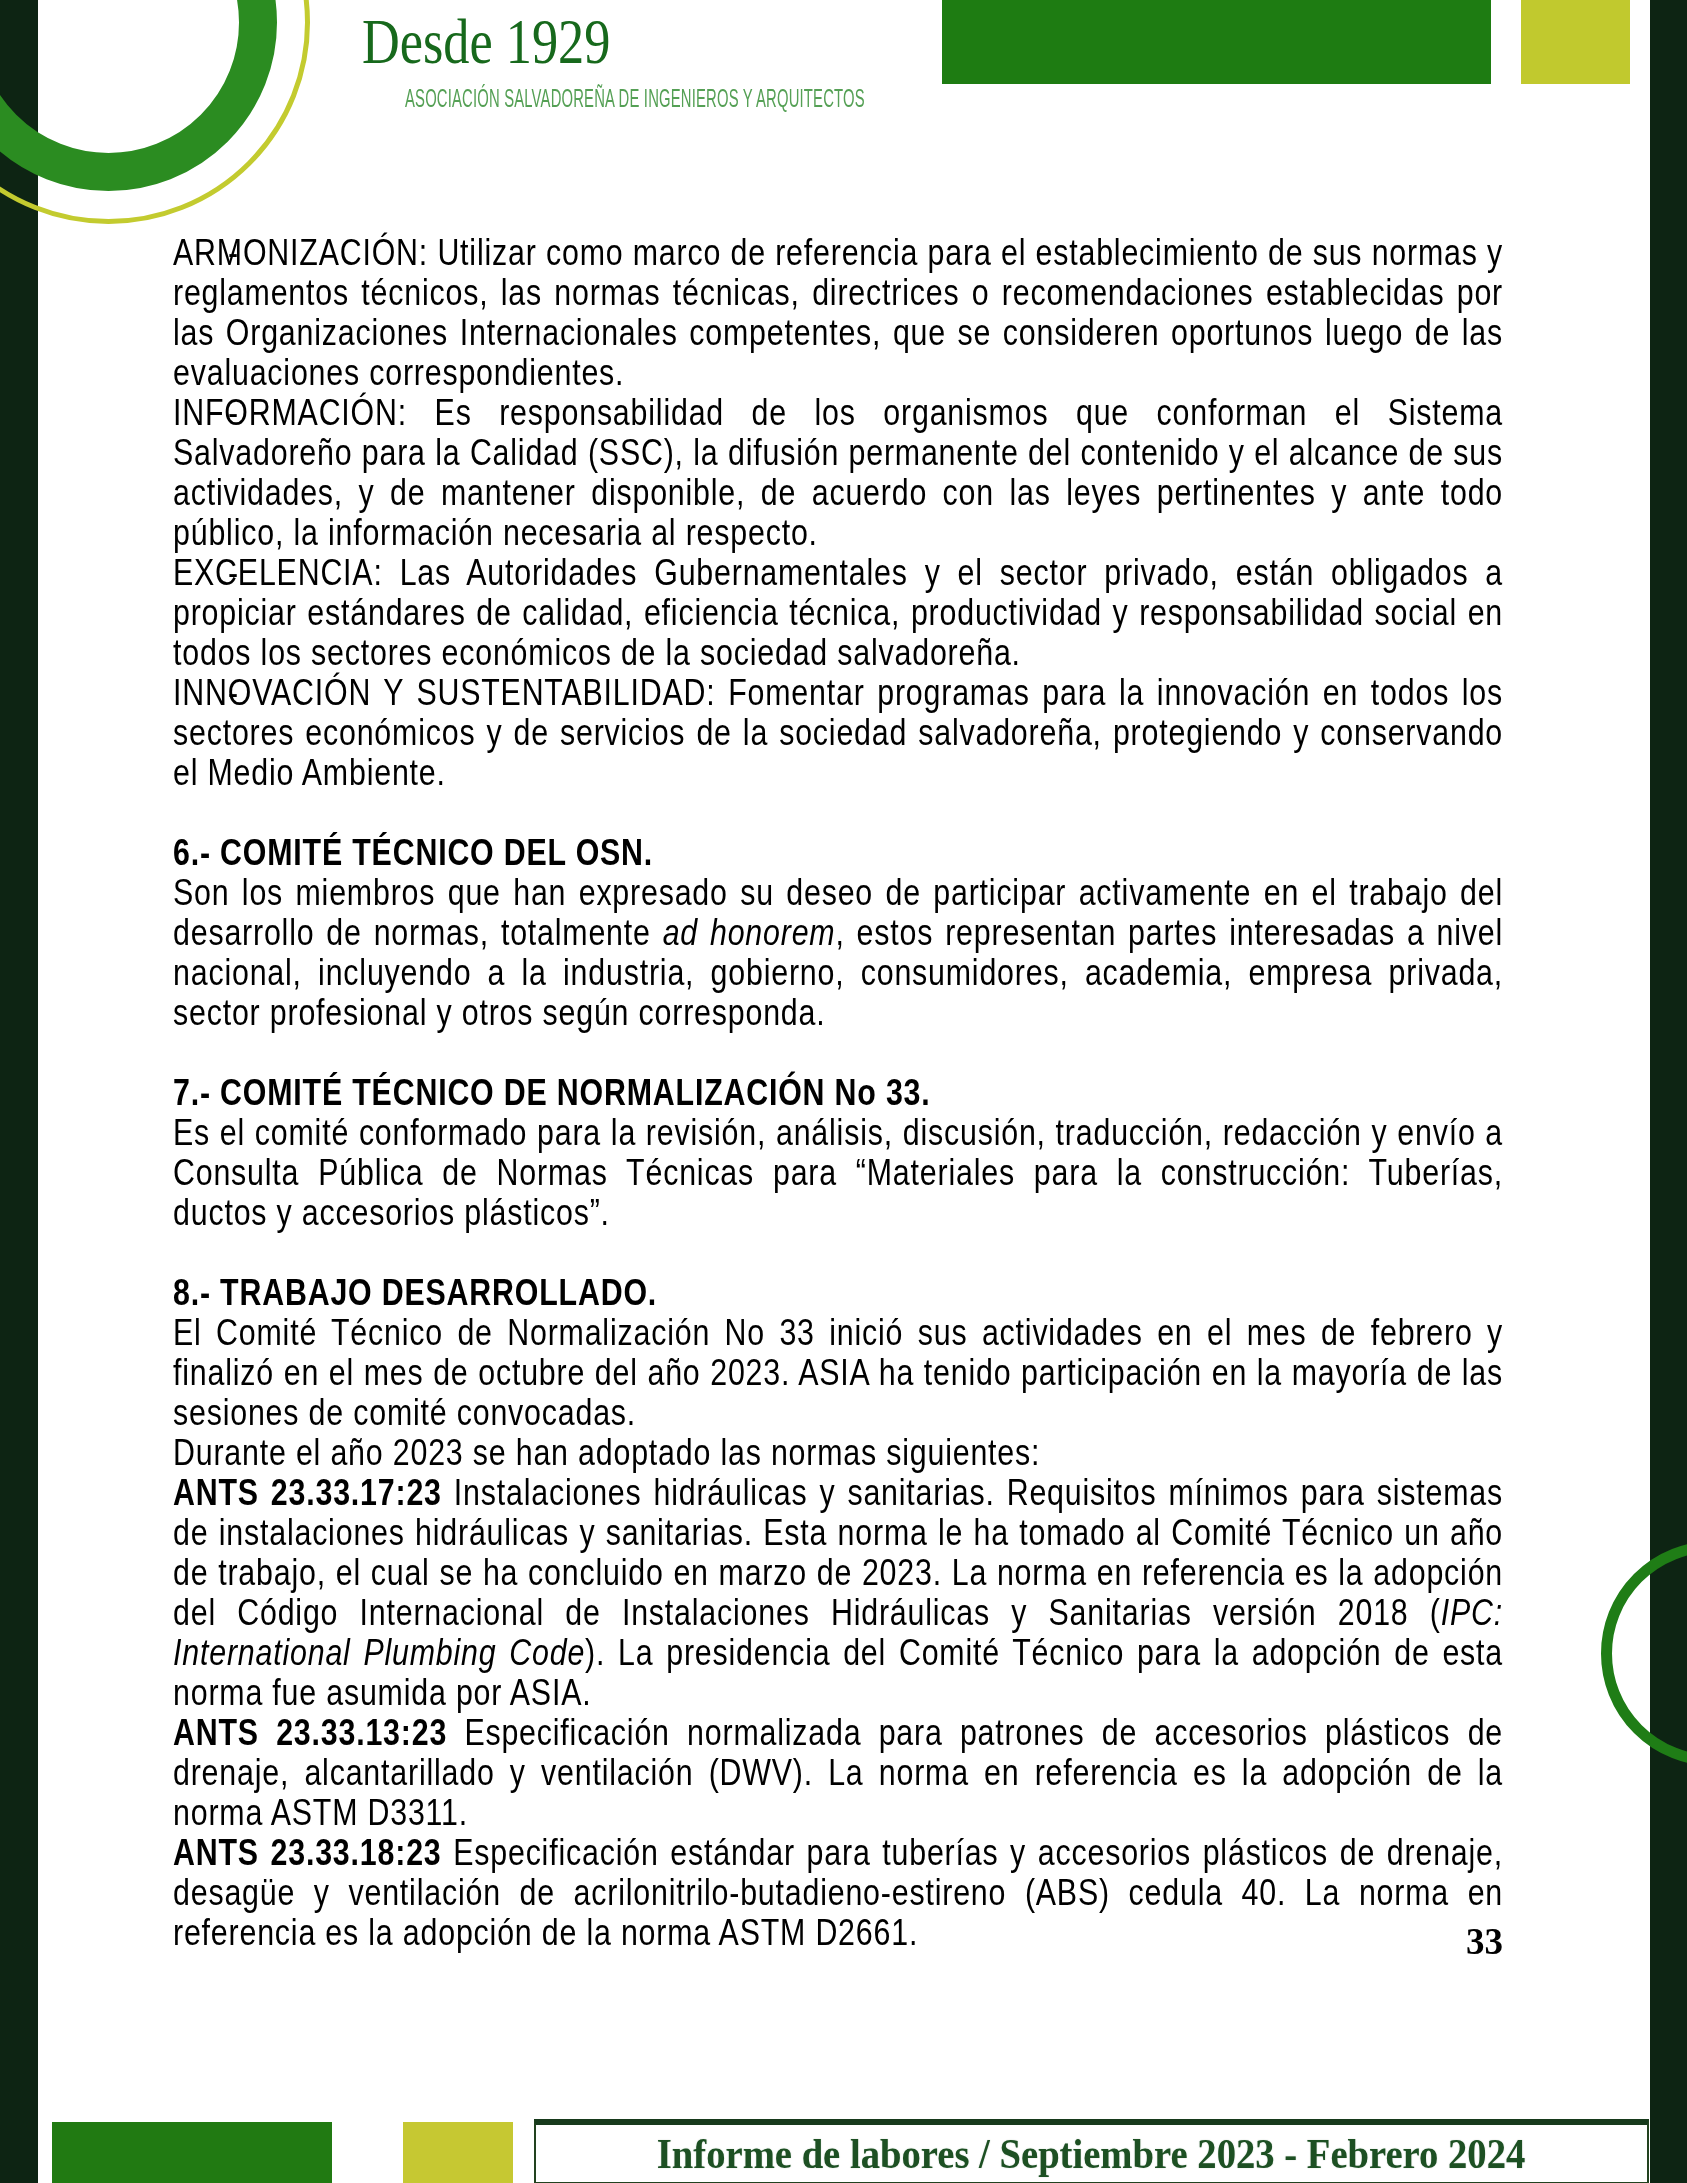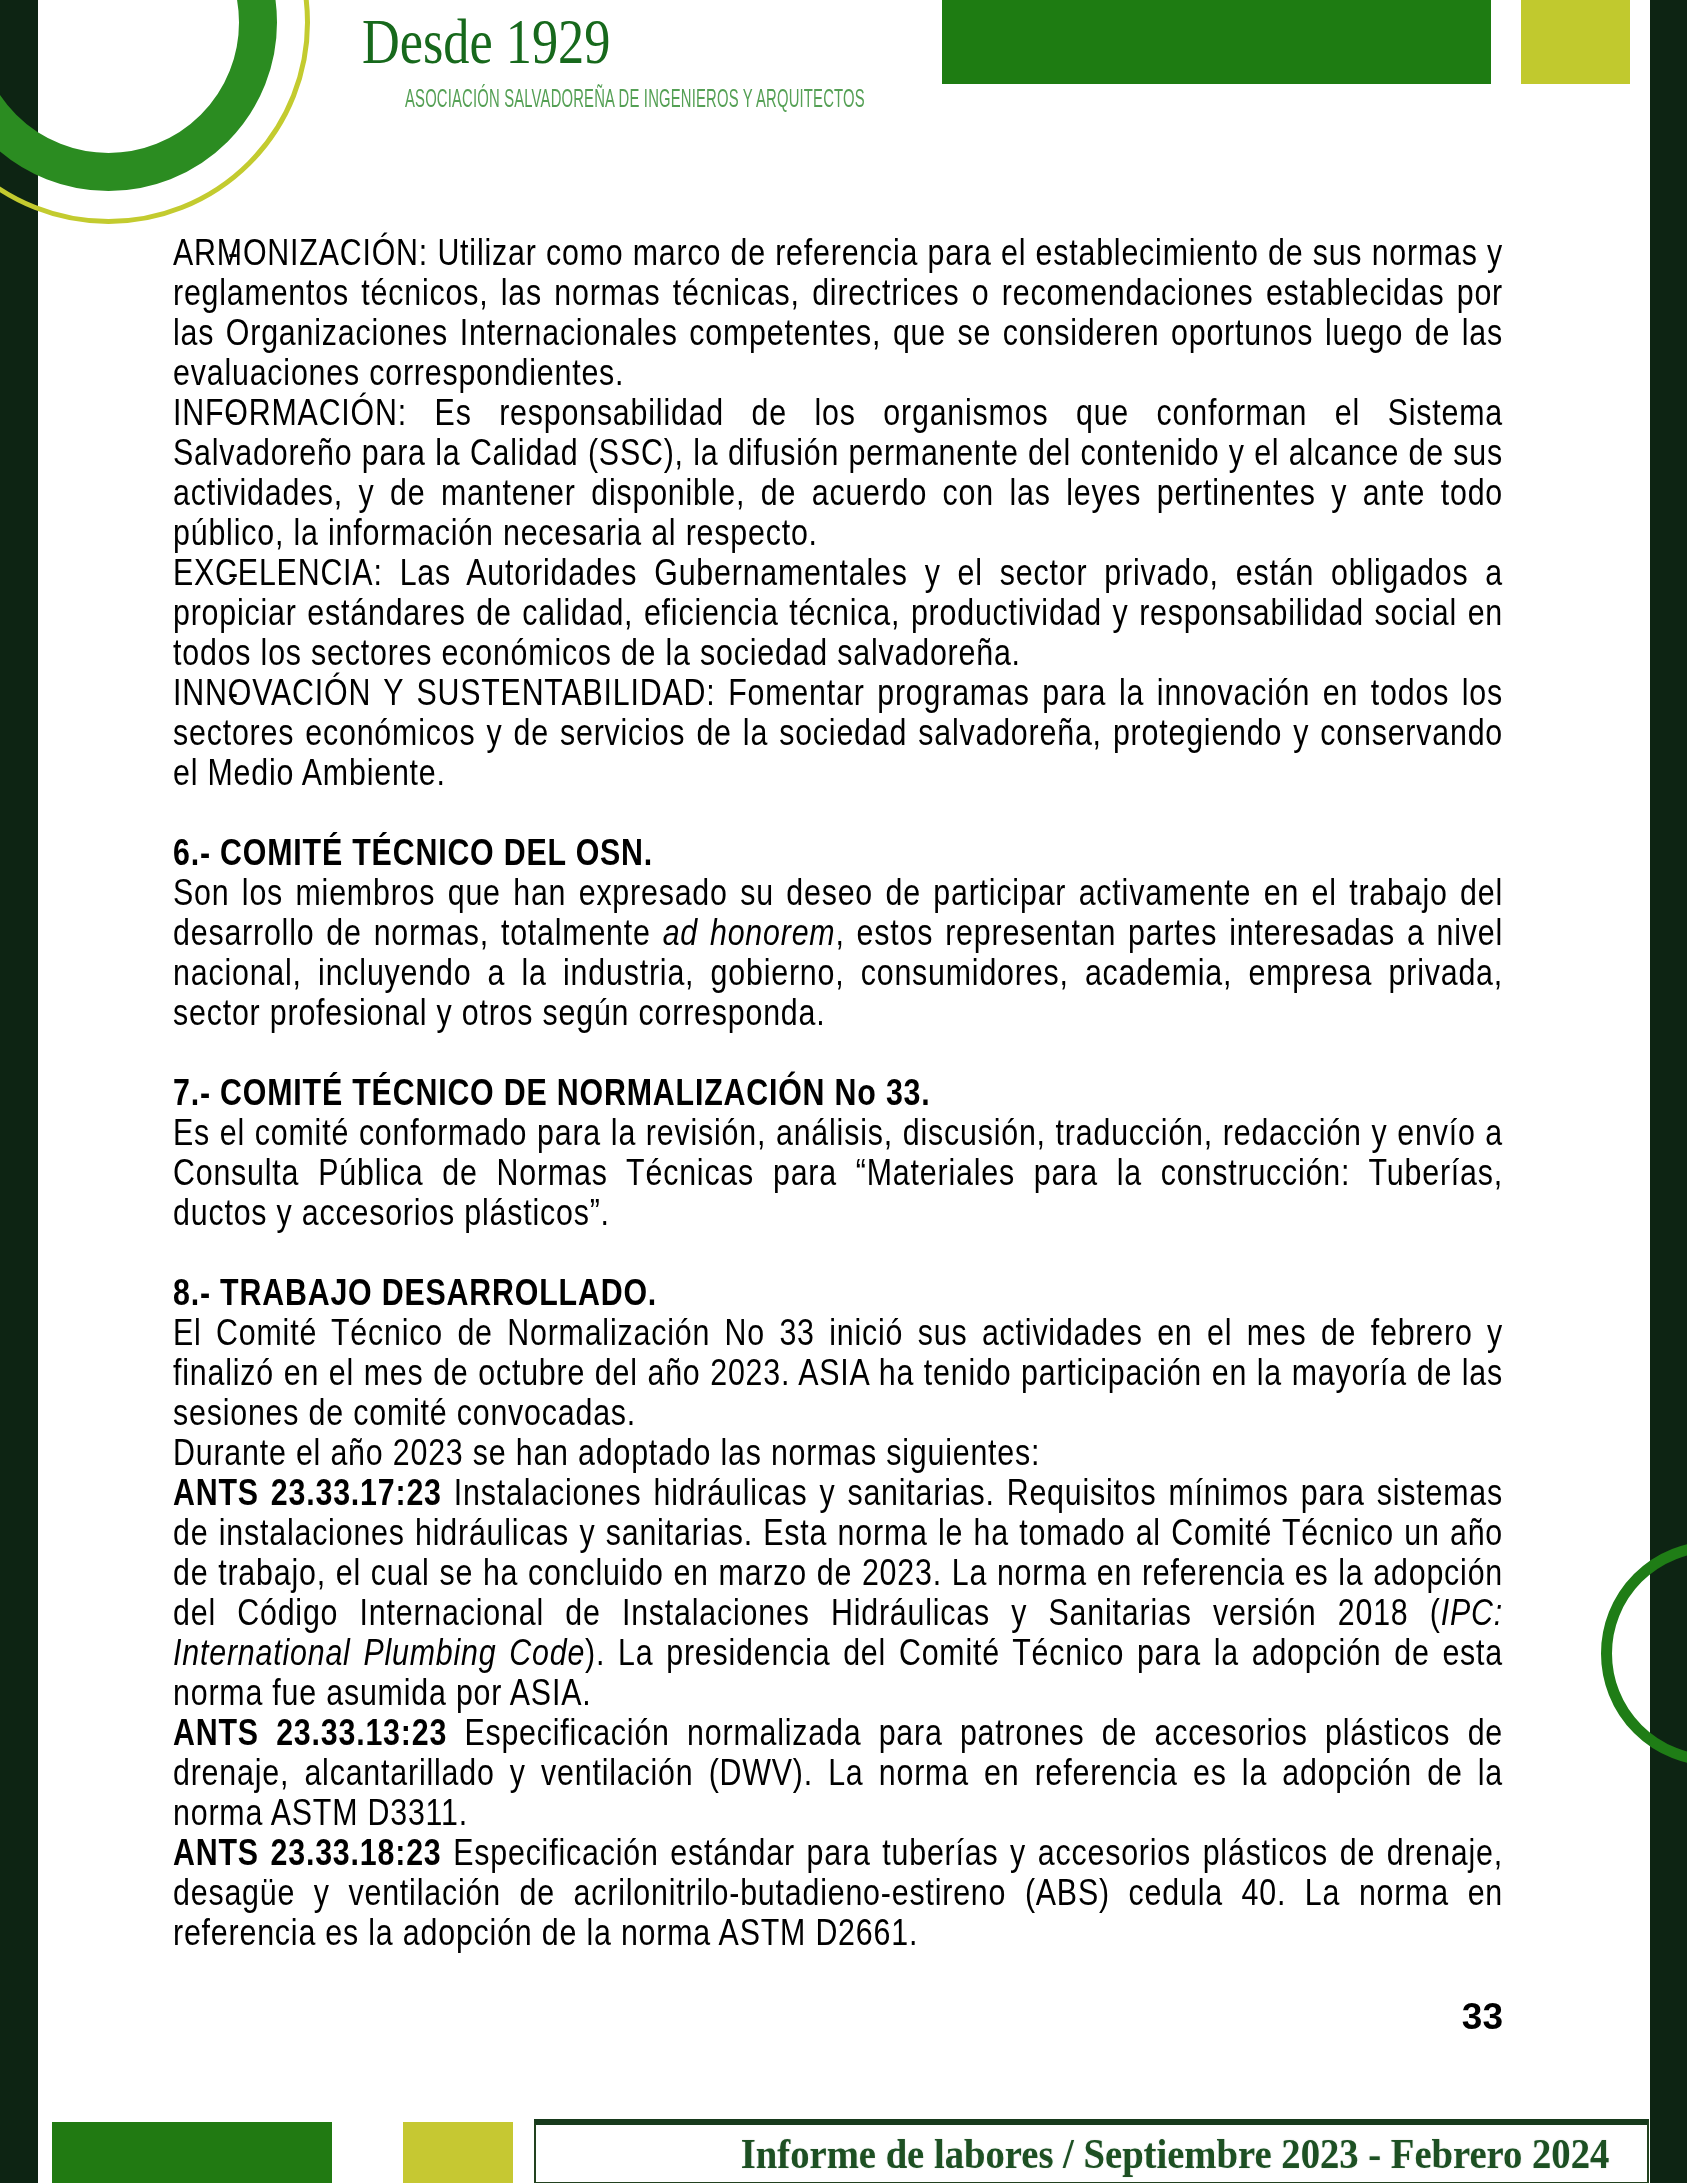--- a/index.html
+++ b/index.html
@@ -42,30 +42,31 @@
     text-align:justify;
   }
   .content p,.content h2{margin:0;padding:0;}
   .bullet{position:relative;padding-left:125px;}
   .bullet::before{content:"-";position:absolute;left:67px;top:0;}
   .h{font-size:37px;line-height:40px;font-weight:bold;margin-top:40px !important;text-align:left;}
   .b{font-weight:bold;}
   .i{font-style:italic;}
   
   .page-number{
-    position:absolute;right:184px;top:1996px;font-size:37px;font-weight:bold;
+    position:absolute;right:184px;top:1920px;font-size:37px;font-weight:bold;
     letter-spacing:0;
+    font-family:Liberation Serif, serif;
   }
   
   .f-green{position:absolute;left:52px;top:2122px;width:280px;height:62px;background:#217a12;}
   .f-yellow{position:absolute;left:403px;top:2122px;width:110px;height:62px;background:#c6c832;}
   .f-box{
     position:absolute;left:534px;top:2119px;width:1115px;height:65px;
     box-sizing:border-box;background:#ffffff;border:2.6px solid #22421f;border-top:6.6px solid #173a1c;
-    display:flex;align-items:center;justify-content:flex-end;
+    display:flex;align-items:center;justify-content:center;
   }
   .f-text{
     font-family:"Liberation Serif",serif;font-weight:bold;font-size:42px;
     color:#1d5023;white-space:nowrap;transform:scaleX(0.92);
     text-shadow:0 0 1.3px rgba(29,80,35,0.30);
   }
 </style>
 </head>
 <body>
 

